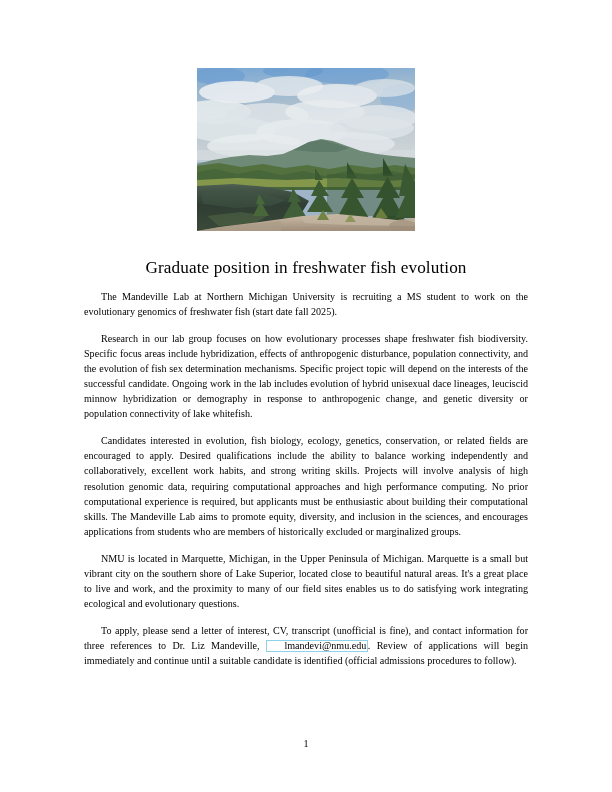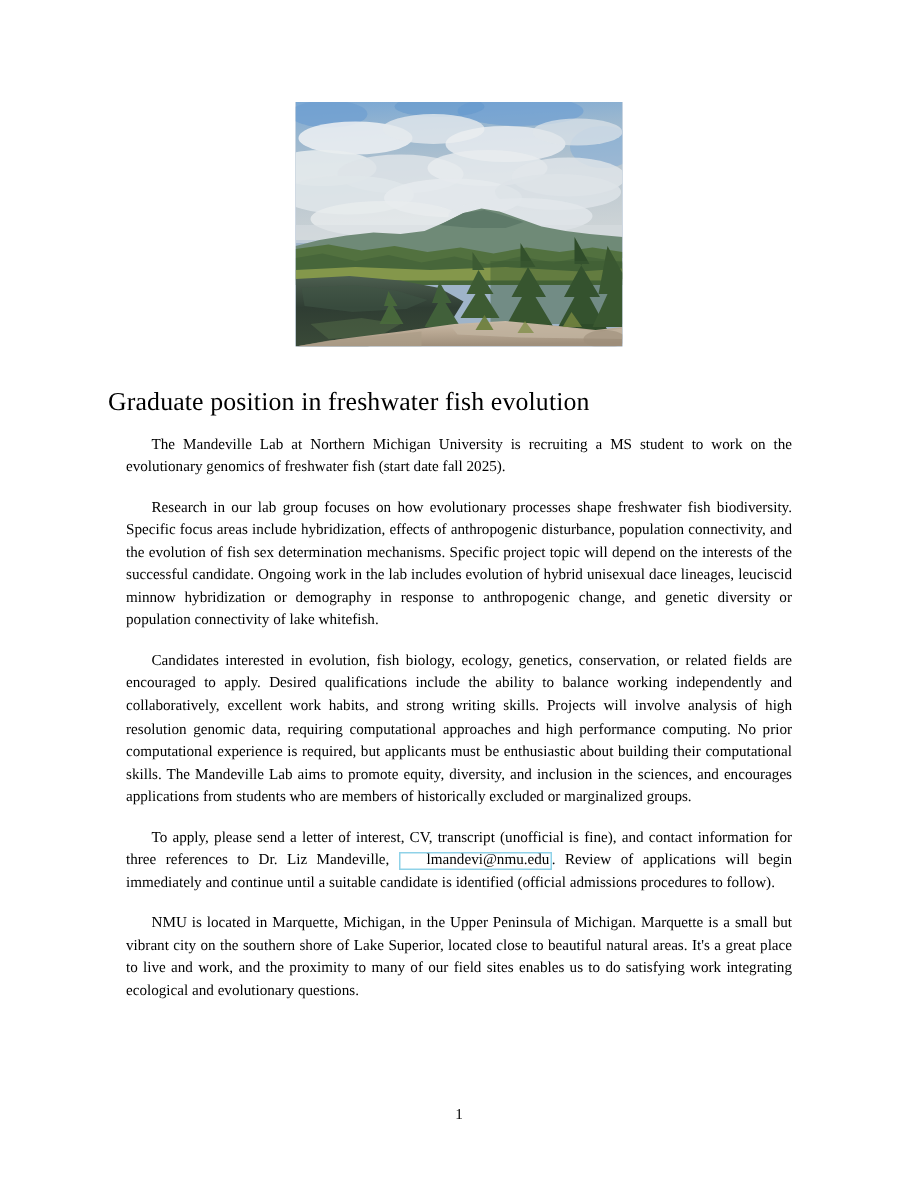--- a/index.html
+++ b/index.html
@@ -43,20 +43,21 @@
     background: #9fb4c9;
   }
   .photo svg { display: block; width: 218px; height: 163px; }
 
   
   .doc-title {
     position: absolute;
     left: 72px;
     top: 246px;
     width: 468px;
+    text-align: center;
     font-size: 17.2px;
     font-weight: normal;
     letter-spacing: 0.1px;
     line-height: 20px;
   }
 
   
   .body-text {
     position: absolute;
     left: 72px;
@@ -175,19 +176,19 @@
       </svg>
     </div>
   </div>
 
   <h1 class="doc-title">Graduate position in freshwater fish evolution</h1>
 
   <div class="body-text">
     <p>The Mandeville Lab at Northern Michigan University is recruiting a MS student to work on the evolutionary genomics of freshwater fish (start date fall 2025).</p>
     <p>Research in our lab group focuses on how evolutionary processes shape freshwater fish biodiversity. Specific focus areas include hybridization, effects of anthropogenic disturbance, population connectivity, and the evolution of fish sex determination mechanisms. Specific project topic will depend on the interests of the successful candidate. Ongoing work in the lab includes evolution of hybrid unisexual dace lineages, leuciscid minnow hybridization or demography in response to anthropogenic change, and genetic diversity or population connectivity of lake whitefish.</p>
     <p>Candidates interested in evolution, fish biology, ecology, genetics, conservation, or related fields are encouraged to apply. Desired qualifications include the ability to balance working independently and collaboratively, excellent work habits, and strong writing skills. Projects will involve analysis of high resolution genomic data, requiring computational approaches and high performance computing. No prior computational experience is required, but applicants must be enthusiastic about building their computational skills. The Mandeville Lab aims to promote equity, diversity, and inclusion in the sciences, and encourages applications from students who are members of historically excluded or marginalized groups.</p>
+    <p>NMU is located in Marquette, Michigan, in the Upper Peninsula of Michigan. Marquette is a small but vibrant city on the southern shore of Lake Superior, located close to beautiful natural areas. It's a great place to live and work, and the proximity to many of our field sites enables us to do satisfying work integrating ecological and evolutionary questions.</p>
     <p><span>To apply, please send a letter of interest, CV, transcript (unofficial is fine), and contact information for three references to Dr. Liz Mandeville, </span><a class="email-link" href="#">lmandevi@nmu.edu</a><span>. Review of applications will begin immediately and continue until a suitable candidate is identified (official admissions procedures to follow).</span></p>
-    <p>NMU is located in Marquette, Michigan, in the Upper Peninsula of Michigan. Marquette is a small but vibrant city on the southern shore of Lake Superior, located close to beautiful natural areas. It's a great place to live and work, and the proximity to many of our field sites enables us to do satisfying work integrating ecological and evolutionary questions.</p>
   </div>
 
   <div class="page-number">1</div>
 
 </div>
 
 </body></html>

